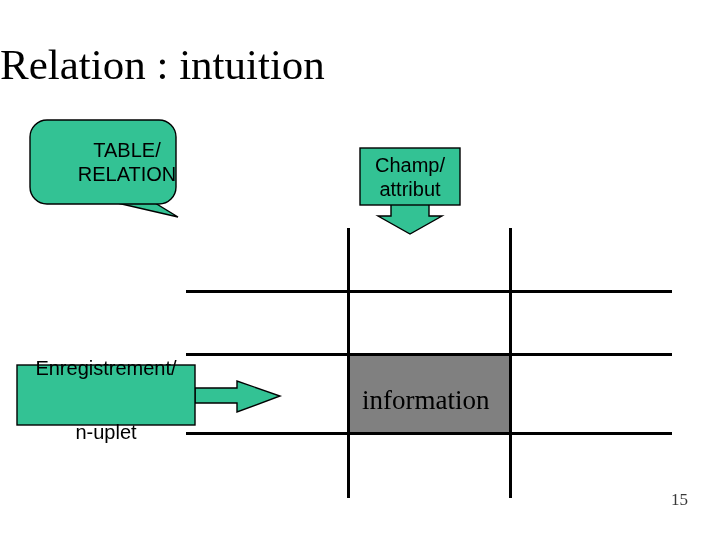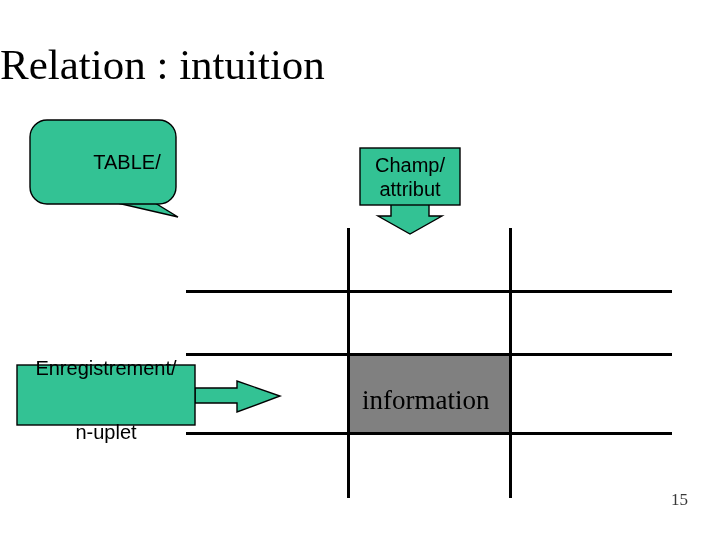--- a/index.html
+++ b/index.html
@@ -93,20 +93,21 @@
   </svg>
 
   <div class="info-label">information</div>
 
   <svg class="shape-svg z2" style="left:24px; top:114px;" width="166" height="112" viewBox="0 0 166 112">
     <polygon class="green-shape" points="89,88 154,103 126,86"></polygon>
     <rect class="green-shape" x="6" y="6" width="146" height="84" rx="17" ry="17"></rect>
   </svg>
   <div class="callout-text" style="left:30px; top:120px; width:146px; height:84px;padding-left:48px;">
     <div>TABLE/</div>
+    <div>RELATION</div>
   </div>
 
   <svg class="shape-svg z2" style="left:355px; top:143px;" width="110" height="100" viewBox="0 0 110 100">
     <polygon class="green-shape" points="36,58 36,73 23,73 55,91 87,73 74,73 74,58"></polygon>
     <rect class="green-shape" x="5" y="5" width="100" height="57"></rect>
   </svg>
   <div class="callout-text" style="left:360px; top:148px; width:100px; height:57px;">
     <div>Champ/</div>
     <div>attribut</div>
   </div>

